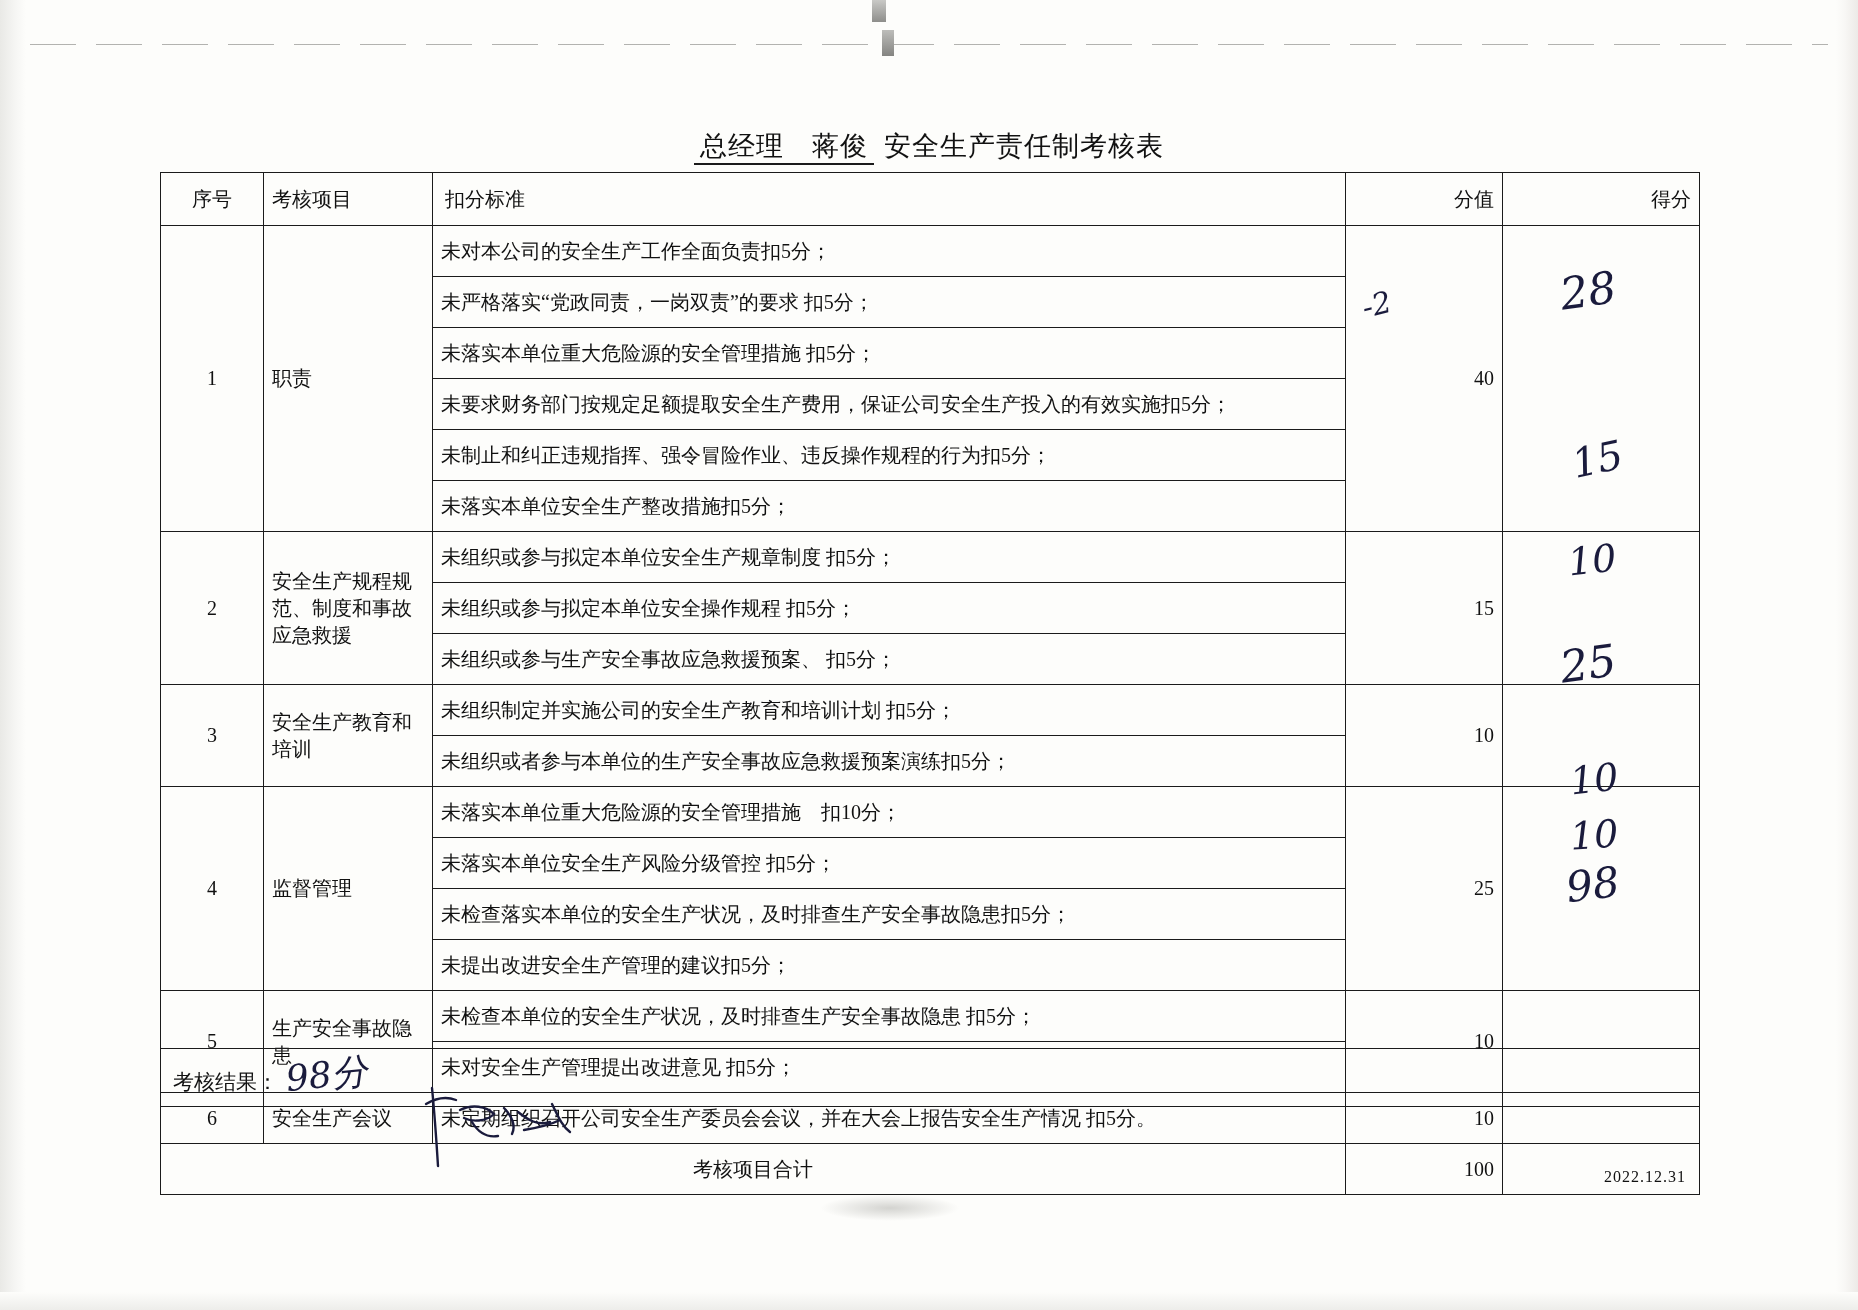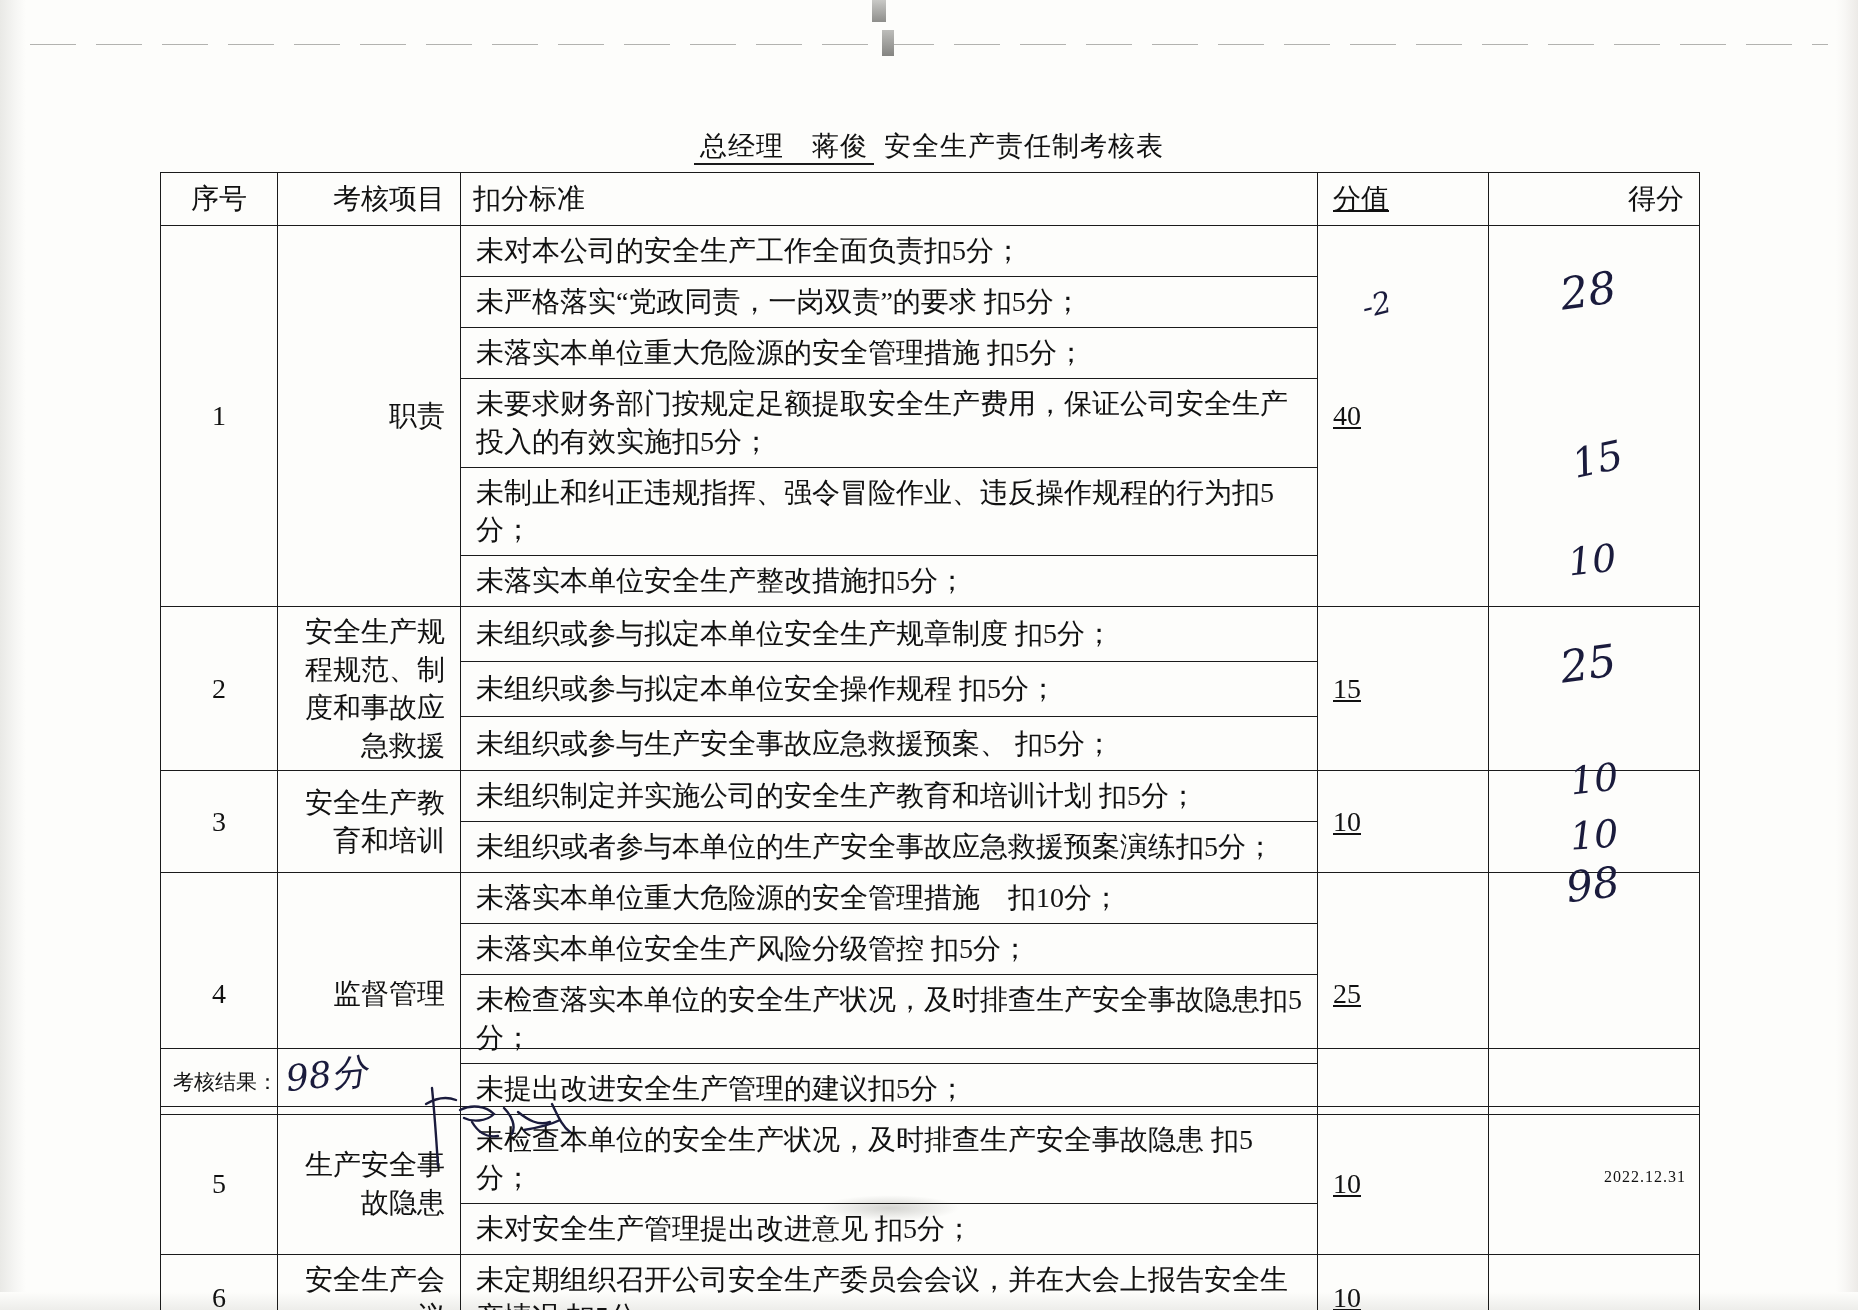--- a/index.html
+++ b/index.html
@@ -80,29 +80,29 @@
     position: absolute;
     left: 160px;
     top: 172px;
     width: 1540px;
     border-collapse: collapse;
     table-layout: fixed;
   }
   table.main td, table.main th {
     border: 1.6px solid #1b1b1b;
     font-weight: normal;
-    font-size: 28px;
-    padding: 6px 15px;
+    font-size: 20px;
+    padding: 6px 8px;
     line-height: 1.35;
     vertical-align: middle;
   }
   .c-seq { width: 86px; text-align: center; }
-  .c-item { width: 152px; text-align: right; margin-top: 24px; }
+  .c-item { width: 152px; text-align: left; margin-top: 24px; }
   .c-std  { text-align: left; padding-left: 12px; font-family: Liberation Serif, serif; }
-  .c-val  { width: 140px; text-align: left; text-decoration: underline; }
+  .c-val  { width: 140px; text-align: right; }
   .c-score{ width: 180px; text-align: right; }
 
   thead td { text-align: center; height: 40px; font-size: 21px; }
   thead td.c-std { text-align: left; padding-left: 12px; }
 
   .std-row td { height: 38px; }
   .item-cell { font-size: 20px; line-height: 1.5; }
 
   .total-label { text-align: center; font-size: 21px; }
   .hw-score {

